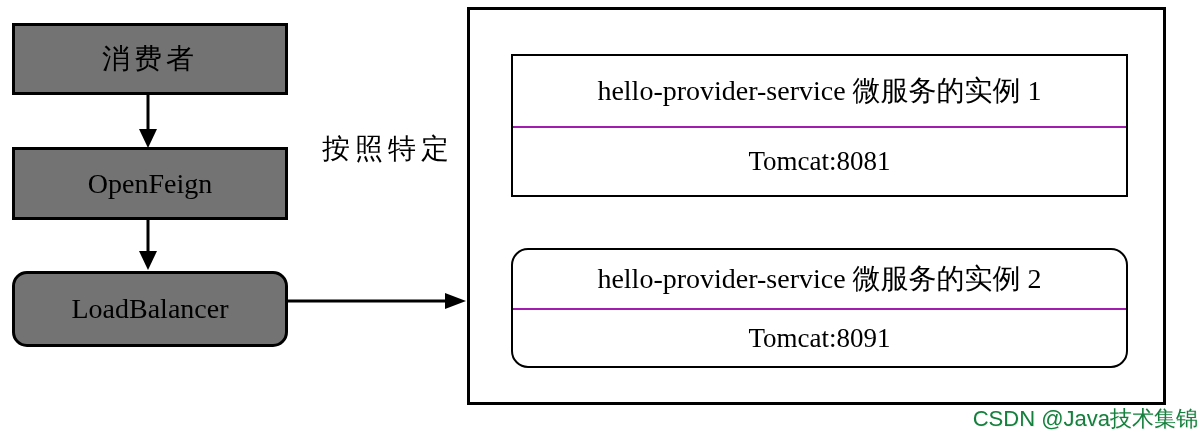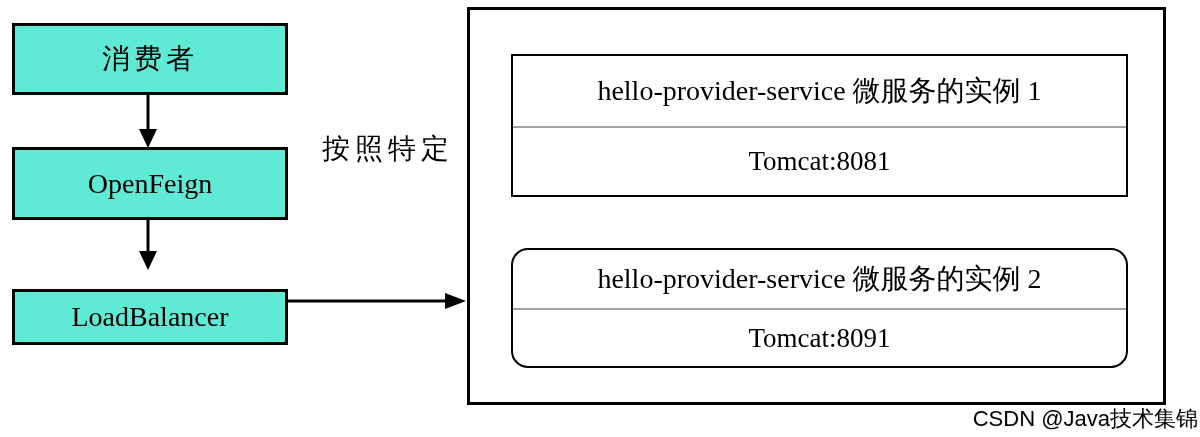--- a/index.html
+++ b/index.html
@@ -11,31 +11,31 @@
     background: #ffffff;
     font-family: "Liberation Serif", "DejaVu Serif", serif;
     color: #000000;
     overflow: hidden;
   }
   .flow-box {
     position: absolute;
     left: 12px;
     width: 276px;
     border: 3px solid #000000;
-    background: #5eead4;
+    background: #737373;
     display: flex;
     align-items: center;
     justify-content: center;
     font-size: 28px;
     z-index: 2;
   }
   .flow-box.cjk { letter-spacing: 4px; }
   #consumer-box     { top: 23px;  height: 72px; }
   #openfeign-box    { top: 147px; height: 73px; text-align: right; }
-  #loadbalancer-box { top: 289px; height: 56px; }
+  #loadbalancer-box { top: 271px; height: 76px; border-radius: 15px; }
 
   .arrow-layer {
     position: absolute;
     left: 0; top: 0;
     width: 1200px; height: 437px;
     z-index: 1;
     pointer-events: none;
   }
 
   .annotation {
@@ -75,34 +75,34 @@
   #instance-box-2 { top: 248px; height: 120px; border-radius: 17px; }
   .instance-title {
     flex: 1 1 50%;
     display: flex;
     align-items: center;
     justify-content: center;
     font-size: 28px;
   }
   .instance-port {
     flex: 1 1 50%;
-    border-top: 2px solid #a3a3a3;
+    border-top: 2px solid #a21caf;
     display: flex;
     align-items: center;
     justify-content: center;
     font-size: 27px;
   }
 
   .watermark {
     position: absolute;
     right: 2px;
     top: 404px;
     font-family: "Liberation Sans", "DejaVu Sans", sans-serif;
     font-size: 22px;
-    color: #000000;
+    color: #15803d;
     white-space: nowrap;
     z-index: 4;
     text-shadow: 1px 1px 0 #f2f2f2;
   }
 </style>
 </head>
 <body>
 
 <div class="canvas">
 

